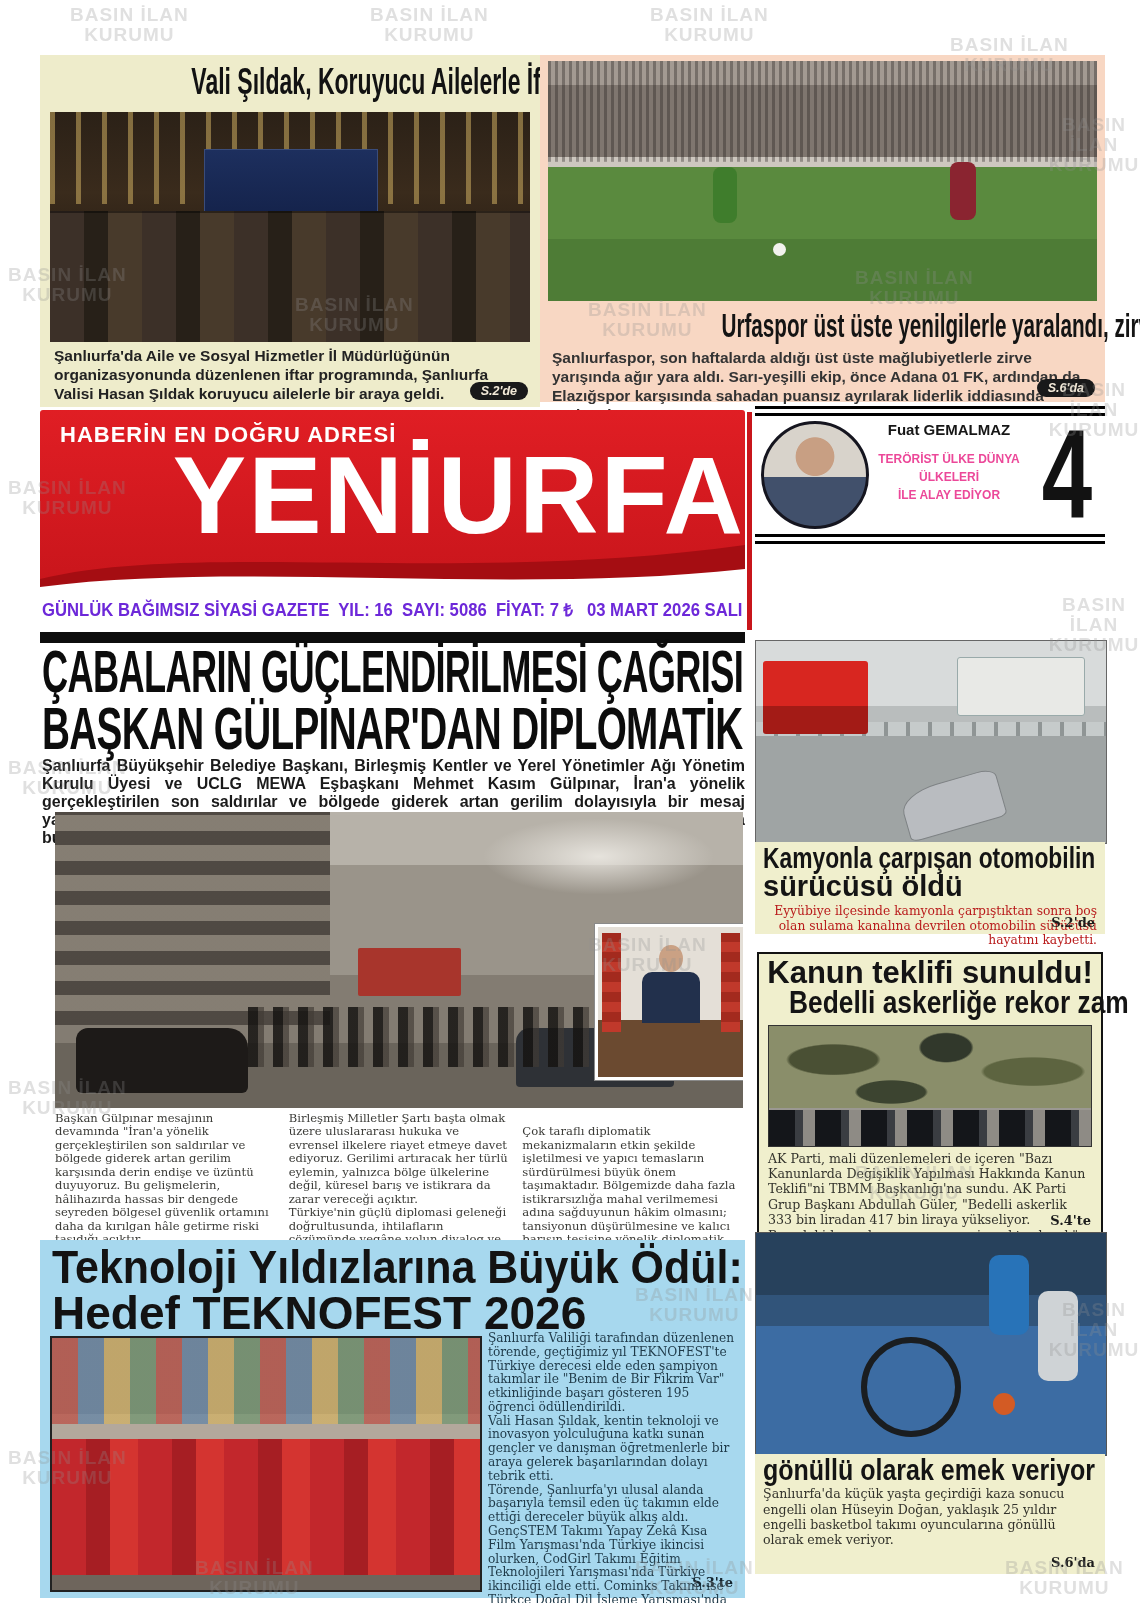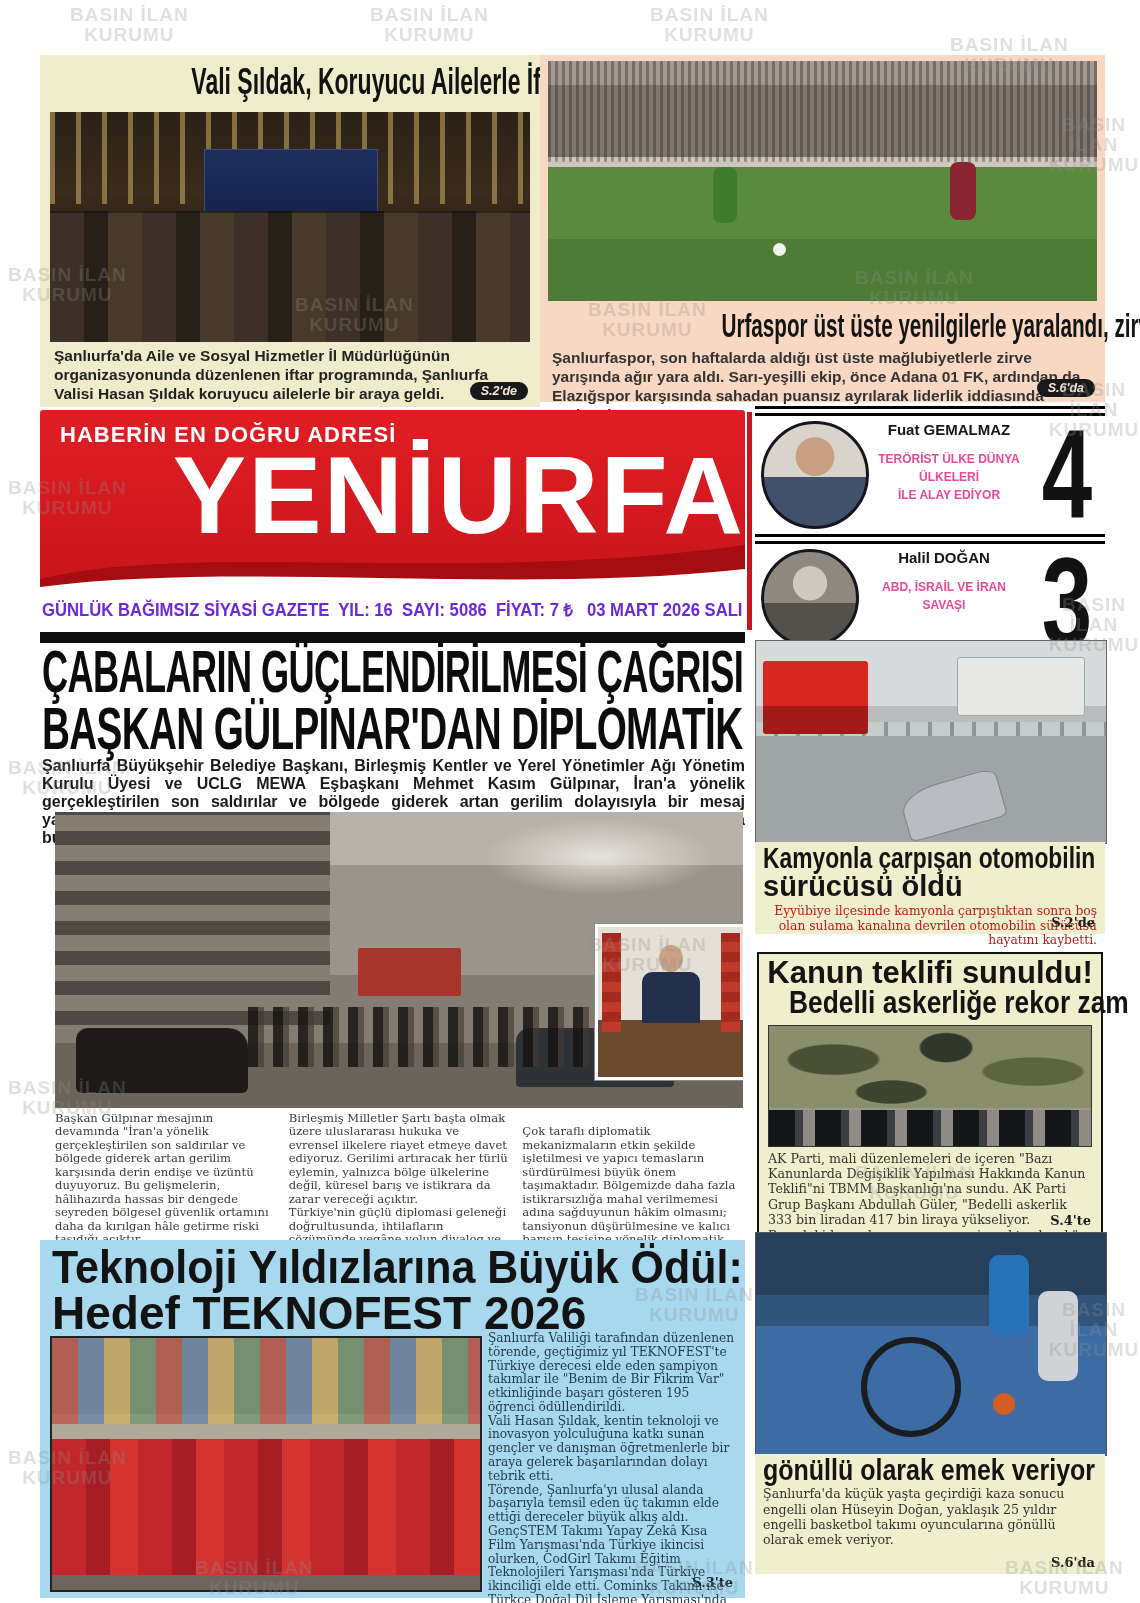--- a/index.html
+++ b/index.html
@@ -205,28 +205,20 @@
     <div class="col-row">
       <div class="col-portrait portrait-1"></div>
       <div class="col-mid">
         <div class="col-name">Fuat GEMALMAZ</div>
         <div class="col-title">TERÖRİST ÜLKE DÜNYA ÜLKELERİ
 İLE ALAY EDİYOR</div>
       </div>
       <div class="col-num">4</div>
     </div>
     <div class="divider"></div>
-    <div class="col-row" style="height:96px;">
-      <div class="col-portrait portrait-2" style="width:92px;height:92px;"></div>
-      <div class="col-mid">
-        <div class="col-name">Halil DOĞAN</div>
-        <div class="col-title">ABD, İSRAİL VE İRAN SAVAŞI</div>
-      </div>
-      <div class="col-num">3</div>
-    </div>
   </div>
 
   <div class="abs main-headline">
     <div><span class="fit" style="transform: scaleX(0.613);">ÇABALARIN GÜÇLENDİRİLMESİ ÇAĞRISI</span></div>
     <div><span class="fit" style="transform: scaleX(0.656);">BAŞKAN GÜLPINAR'DAN DİPLOMATİK</span></div>
   </div>
   <div class="abs subhead">Şanlıurfa Büyükşehir Belediye Başkanı, Birleşmiş Kentler ve Yerel Yönetimler Ağı Yönetim Kurulu Üyesi ve UCLG MEWA Eşbaşkanı Mehmet Kasım Gülpınar, İran'a yönelik gerçekleştirilen son saldırılar ve bölgede giderek artan gerilim dolayısıyla bir mesaj yayımladı. Başkan Gülpınar mesajında diplomatik çabaların güçlendirilmesi çağrısında bulundu.</div>
 
   <div class="photo main-photo">
     <div class="mp-building"></div>

